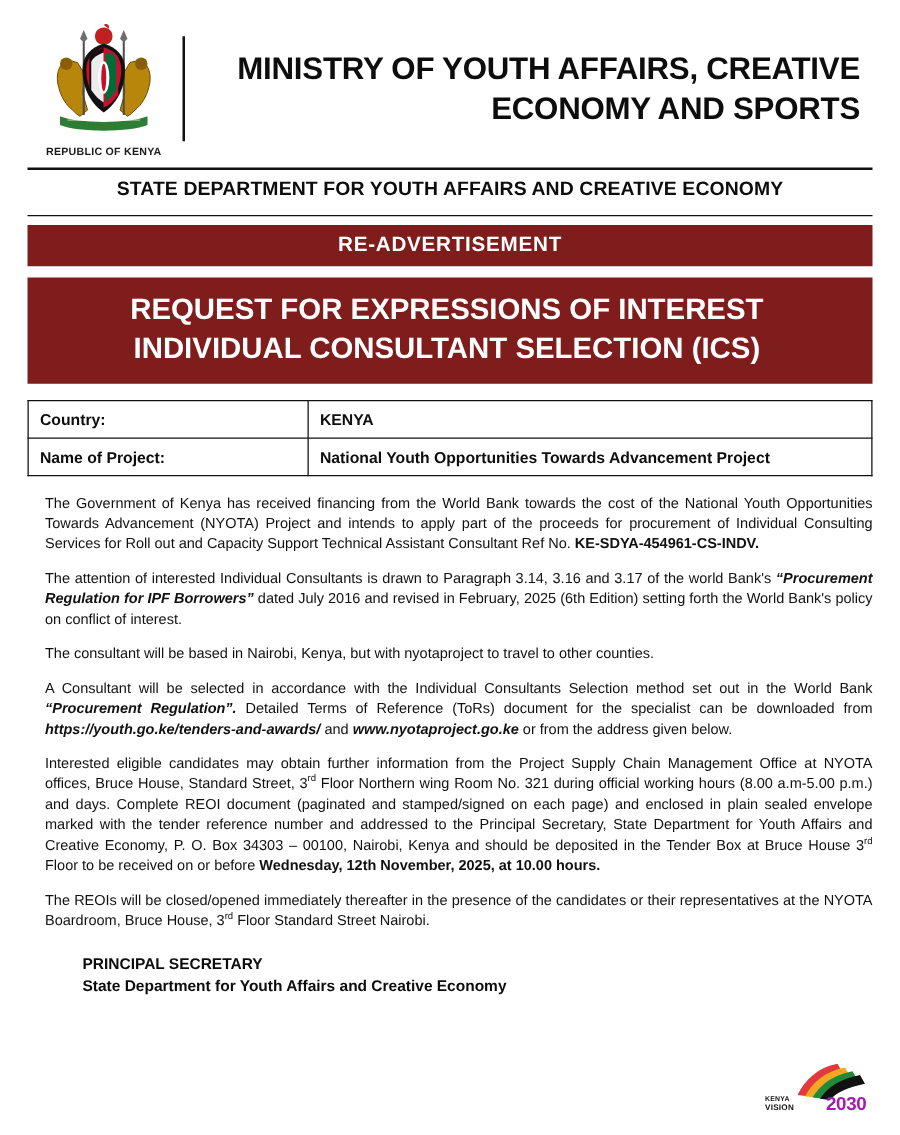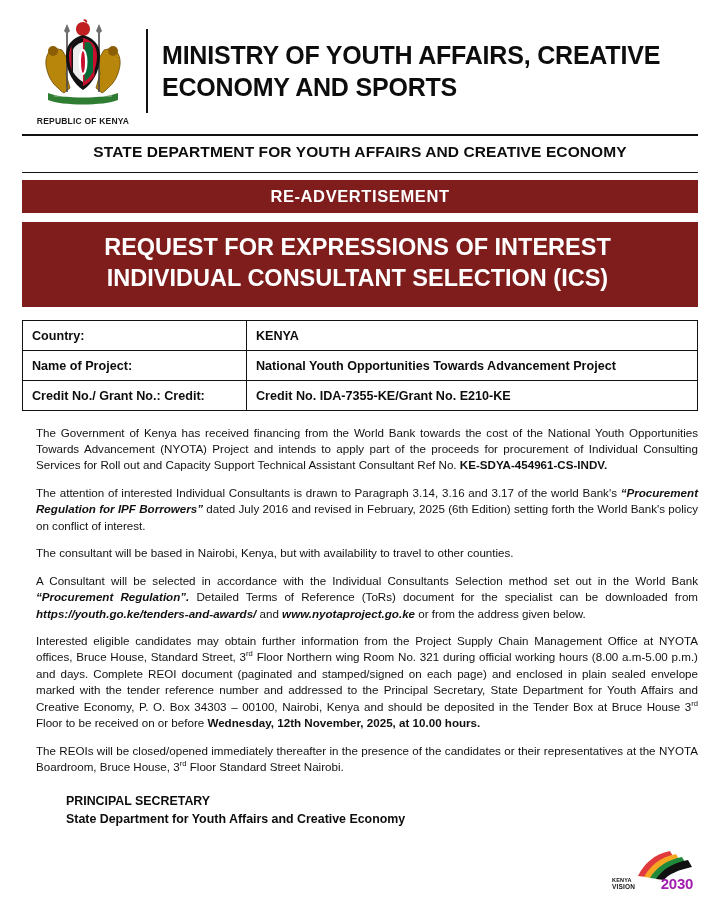--- a/index.html
+++ b/index.html
@@ -54,21 +54,21 @@
   }
   .hdr-divider {
     width: 2px;
     background: #111;
     height: 84px;
     margin: 0 14px 0 2px;
     flex: 0 0 2px;
   }
   .hdr-title {
     flex: 1 1 auto;
-    text-align: left;
+    text-align: right;
     font-size: 25px;
     line-height: 1.28;
     font-weight: bold;
     color: #0d0d0d;
     letter-spacing: -0.2px;
     padding-right: 10px;
   }
 
   .rule {
     border-top: 2px solid #111;
@@ -251,35 +251,31 @@
     <table class="info">
       <tbody>
         <tr>
           <td class="lbl">Country:</td>
           <td>KENYA</td>
         </tr>
         <tr>
           <td class="lbl">Name of Project:</td>
           <td>National Youth Opportunities Towards Advancement Project</td>
         </tr>
-        <tr>
-          <td class="lbl">Credit No./ Grant No.: Credit:</td>
-          <td>Credit No. IDA-7355-KE/Grant No. E210-KE</td>
-        </tr>
       </tbody>
     </table>
 
     <div class="body">
 
       <p><span>The Government of Kenya has received financing from the World Bank towards the cost of the National Youth Opportunities Towards Advancement (NYOTA) Project and intends to apply part of the proceeds for procurement of Individual Consulting Services for Roll out and Capacity Support Technical Assistant Consultant Ref No. </span><span class="b">KE-SDYA-454961-CS-INDV.</span></p>
 
       <p><span>The attention of interested Individual Consultants is drawn to Paragraph 3.14, 3.16 and 3.17 of the world Bank's </span><span class="bi">“Procurement Regulation for IPF Borrowers”</span><span> dated July 2016 and revised in February, 2025 (6th Edition) setting forth the World Bank's policy on conflict of interest.</span></p>
 
 
-      <p>The consultant will be based in Nairobi, Kenya, but with availability to travel to other counties.</p>
+      <p>The consultant will be based in Nairobi, Kenya, but with nyotaproject to travel to other counties.</p>
 
       <p><span>A Consultant will be selected in accordance with the Individual Consultants Selection method set out in the World Bank </span><span class="bi">“Procurement Regulation”.</span><span> Detailed Terms of Reference (ToRs) document for the specialist can be downloaded from </span><span class="bi">https://youth.go.ke/tenders-and-awards/</span><span> and </span><span class="bi">www.nyotaproject.go.ke</span><span> or from the address given below.</span></p>
 
       <p><span>Interested eligible candidates may obtain further information from the Project Supply Chain Management Office at NYOTA offices, Bruce House, Standard Street, 3</span><sup>rd</sup><span> Floor Northern wing Room No. 321 during official working hours (8.00 a.m-5.00 p.m.) and days. Complete REOI document (paginated and stamped/signed on each page) and enclosed in plain sealed envelope marked with the tender reference number and addressed to the Principal Secretary, State Department for Youth Affairs and Creative Economy, P. O. Box 34303 – 00100, Nairobi, Kenya and should be deposited in the Tender Box at Bruce House 3</span><sup>rd</sup><span> Floor to be received on or before </span><span class="b">Wednesday, 12th November, 2025, at 10.00 hours.</span></p>
 
       <p><span>The REOIs will be closed/opened immediately thereafter in the presence of the candidates or their representatives at the NYOTA Boardroom, Bruce House, 3</span><sup>rd</sup><span> Floor Standard Street Nairobi.</span></p>
 
     </div>
 
     <div class="sig">

